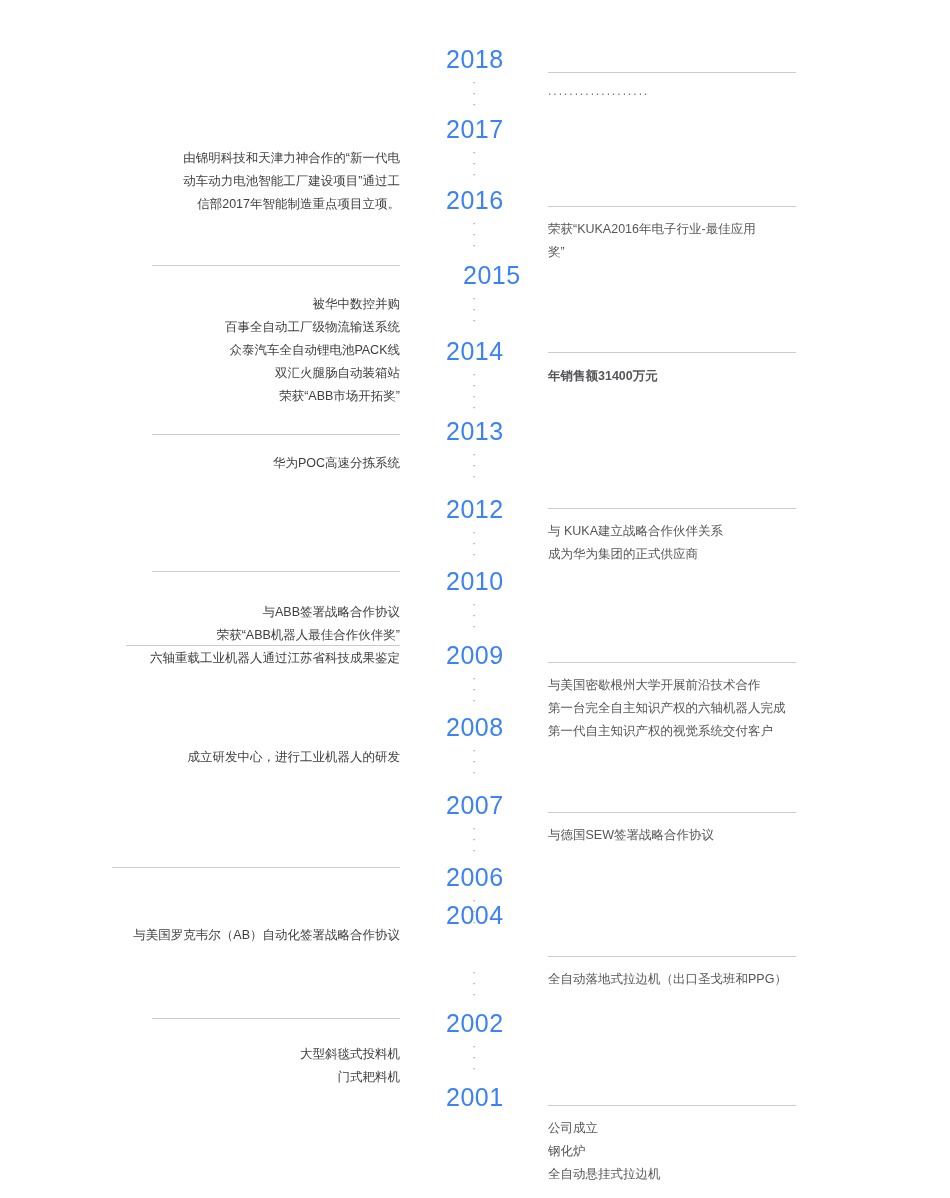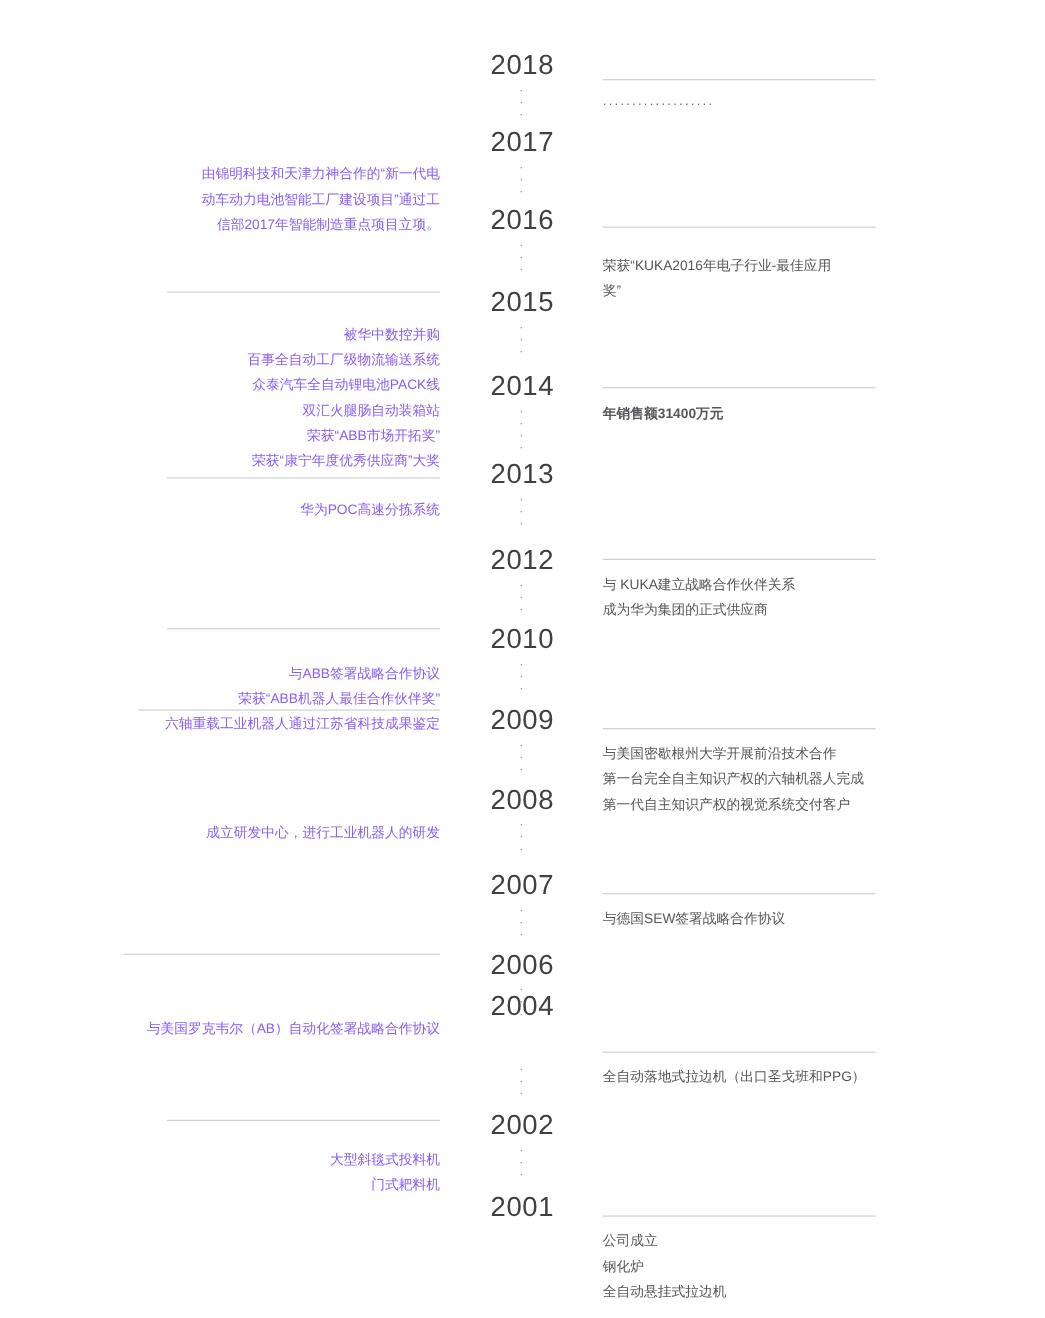--- a/index.html
+++ b/index.html
@@ -21,21 +21,21 @@
     width: 950px;
     height: 1198px;
   }
   
   .year {
     position: absolute;
     left: 446px;
     width: 95px;
     font-size: 25px;
     line-height: 25px;
-    color: #404040;
+    color: #3b82f6;
     font-family: "Liberation Sans", sans-serif;
     letter-spacing: 0.5px;
   }
   
   .dots {
     position: absolute;
     left: 470px;
     width: 8px;
     text-align: center;
     color: #8d8d8d;
@@ -63,21 +63,21 @@
     height: 0;
   }
   .right-rule.wide { width: 248px; }
   
   .left-block {
     position: absolute;
     width: 300px;
     text-align: right;
     font-size: 12.5px;
     line-height: 23px;
-    color: #8b5cf6;
+    color: #404040;
   }
   .left-rule {
     position: absolute;
     border-top: 1px solid #c9cdd0;
     height: 0;
   }
   .dotted-text {
     letter-spacing: 2px;
     color: #6f6f73;
     font-size: 12px;
@@ -99,21 +99,21 @@
       <span>·</span>
       <span>·</span>
       <span>·</span>
     </div>
     <div class="year" style="top: 188px;">2016</div>
     <div class="dots" style="top: 218px; height: 41px;">
       <span>·</span>
       <span>·</span>
       <span>·</span>
     </div>
-    <div class="year" style="top: 263px;">2015</div>
+    <div class="year" style="top: 263px; margin-left: 17px;">2015</div>
     <div class="dots" style="top: 293px; height: 42px;">
       <span>·</span>
       <span>·</span>
       <span>·</span>
     </div>
     <div class="year" style="top: 339px;">2014</div>
     <div class="dots" style="top: 369px; height: 46px;">
       <span>·</span>
       <span>·</span>
       <span>·</span>
@@ -172,21 +172,21 @@
       <span>·</span>
       <span>·</span>
       <span>·</span>
     </div>
     <div class="year" style="top: 1085px;">2001</div>
     <div class="right-rule wide" style="top: 72px;"></div>
     <div class="right-block" style="top: 80px;">
       <div class="nowrap dotted-text">...................</div>
     </div>
     <div class="right-rule wide" style="top: 206px;"></div>
-    <div class="right-block" style="top: 218px; margin-top: 12px;">
+    <div class="right-block" style="top: 218px;">
       <div class="nowrap">荣获“KUKA2016年电子行业-最佳应用</div>
       <div class="nowrap">奖”</div>
     </div>
     <div class="right-rule wide" style="top: 352px;"></div>
     <div class="right-block" style="top: 365px; font-weight: bold;">
       <div class="nowrap">年销售额31400万元</div>
     </div>
     <div class="right-rule wide" style="top: 508px;"></div>
     <div class="right-block" style="top: 520px;">
       <div class="nowrap">与 KUKA建立战略合作伙伴关系</div>
@@ -218,21 +218,20 @@
       <div class="nowrap">动车动力电池智能工厂建设项目”通过工</div>
       <div class="nowrap">信部2017年智能制造重点项目立项。</div>
     </div>
     <div class="left-rule" style="top: 434px; left: 152px; width: 248px;"></div>
     <div class="left-block" style="top: 293px; left: 90px; width: 310px;">
       <div class="nowrap">被华中数控并购</div>
       <div class="nowrap">百事全自动工厂级物流输送系统</div>
       <div class="nowrap">众泰汽车全自动锂电池PACK线</div>
       <div class="nowrap">双汇火腿肠自动装箱站</div>
       <div class="nowrap">荣获“ABB市场开拓奖”</div>
-      <div class="nowrap">荣获“康宁年度优秀供应商”大奖</div>
     </div>
     <div class="left-rule" style="top: 571px; left: 152px; width: 248px;"></div>
     <div class="left-block" style="top: 452px; left: 100px; width: 300px;">
       <div class="nowrap">华为POC高速分拣系统</div>
     </div>
     <div class="left-rule" style="top: 645px; left: 126px; width: 274px;"></div>
     <div class="left-block" style="top: 601px; left: 100px; width: 300px;">
       <div class="nowrap">与ABB签署战略合作协议</div>
       <div class="nowrap">荣获“ABB机器人最佳合作伙伴奖”</div>
       <div class="nowrap">六轴重载工业机器人通过江苏省科技成果鉴定</div>

